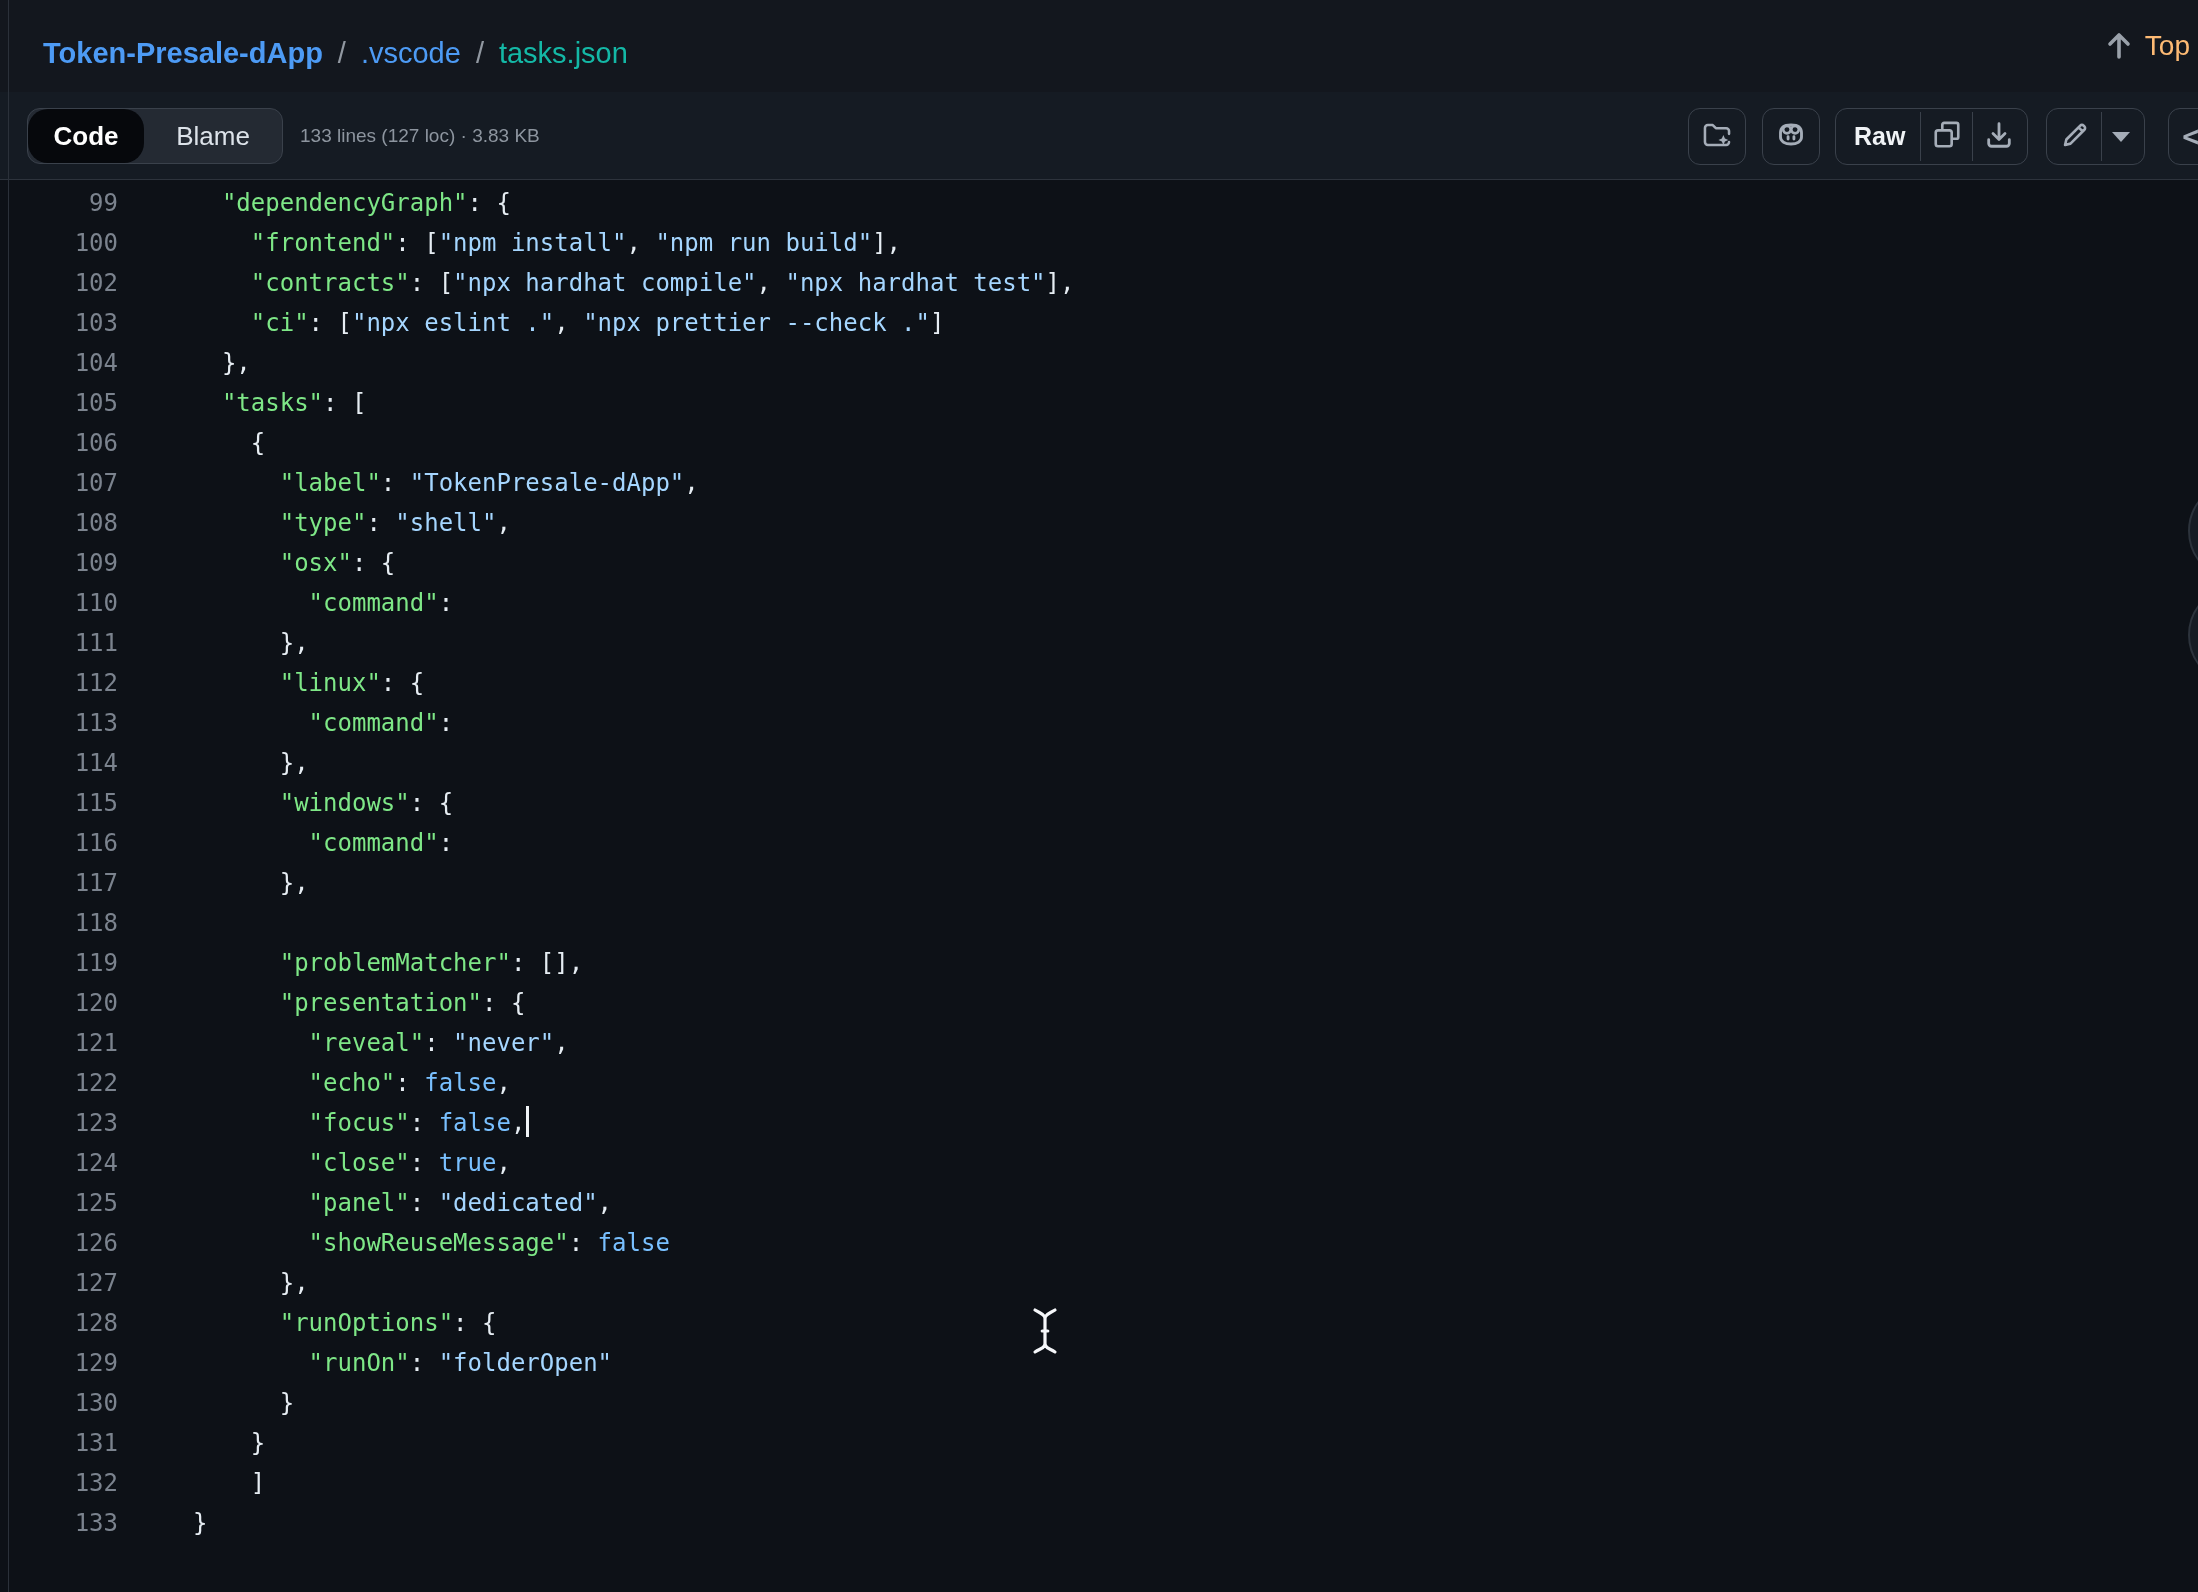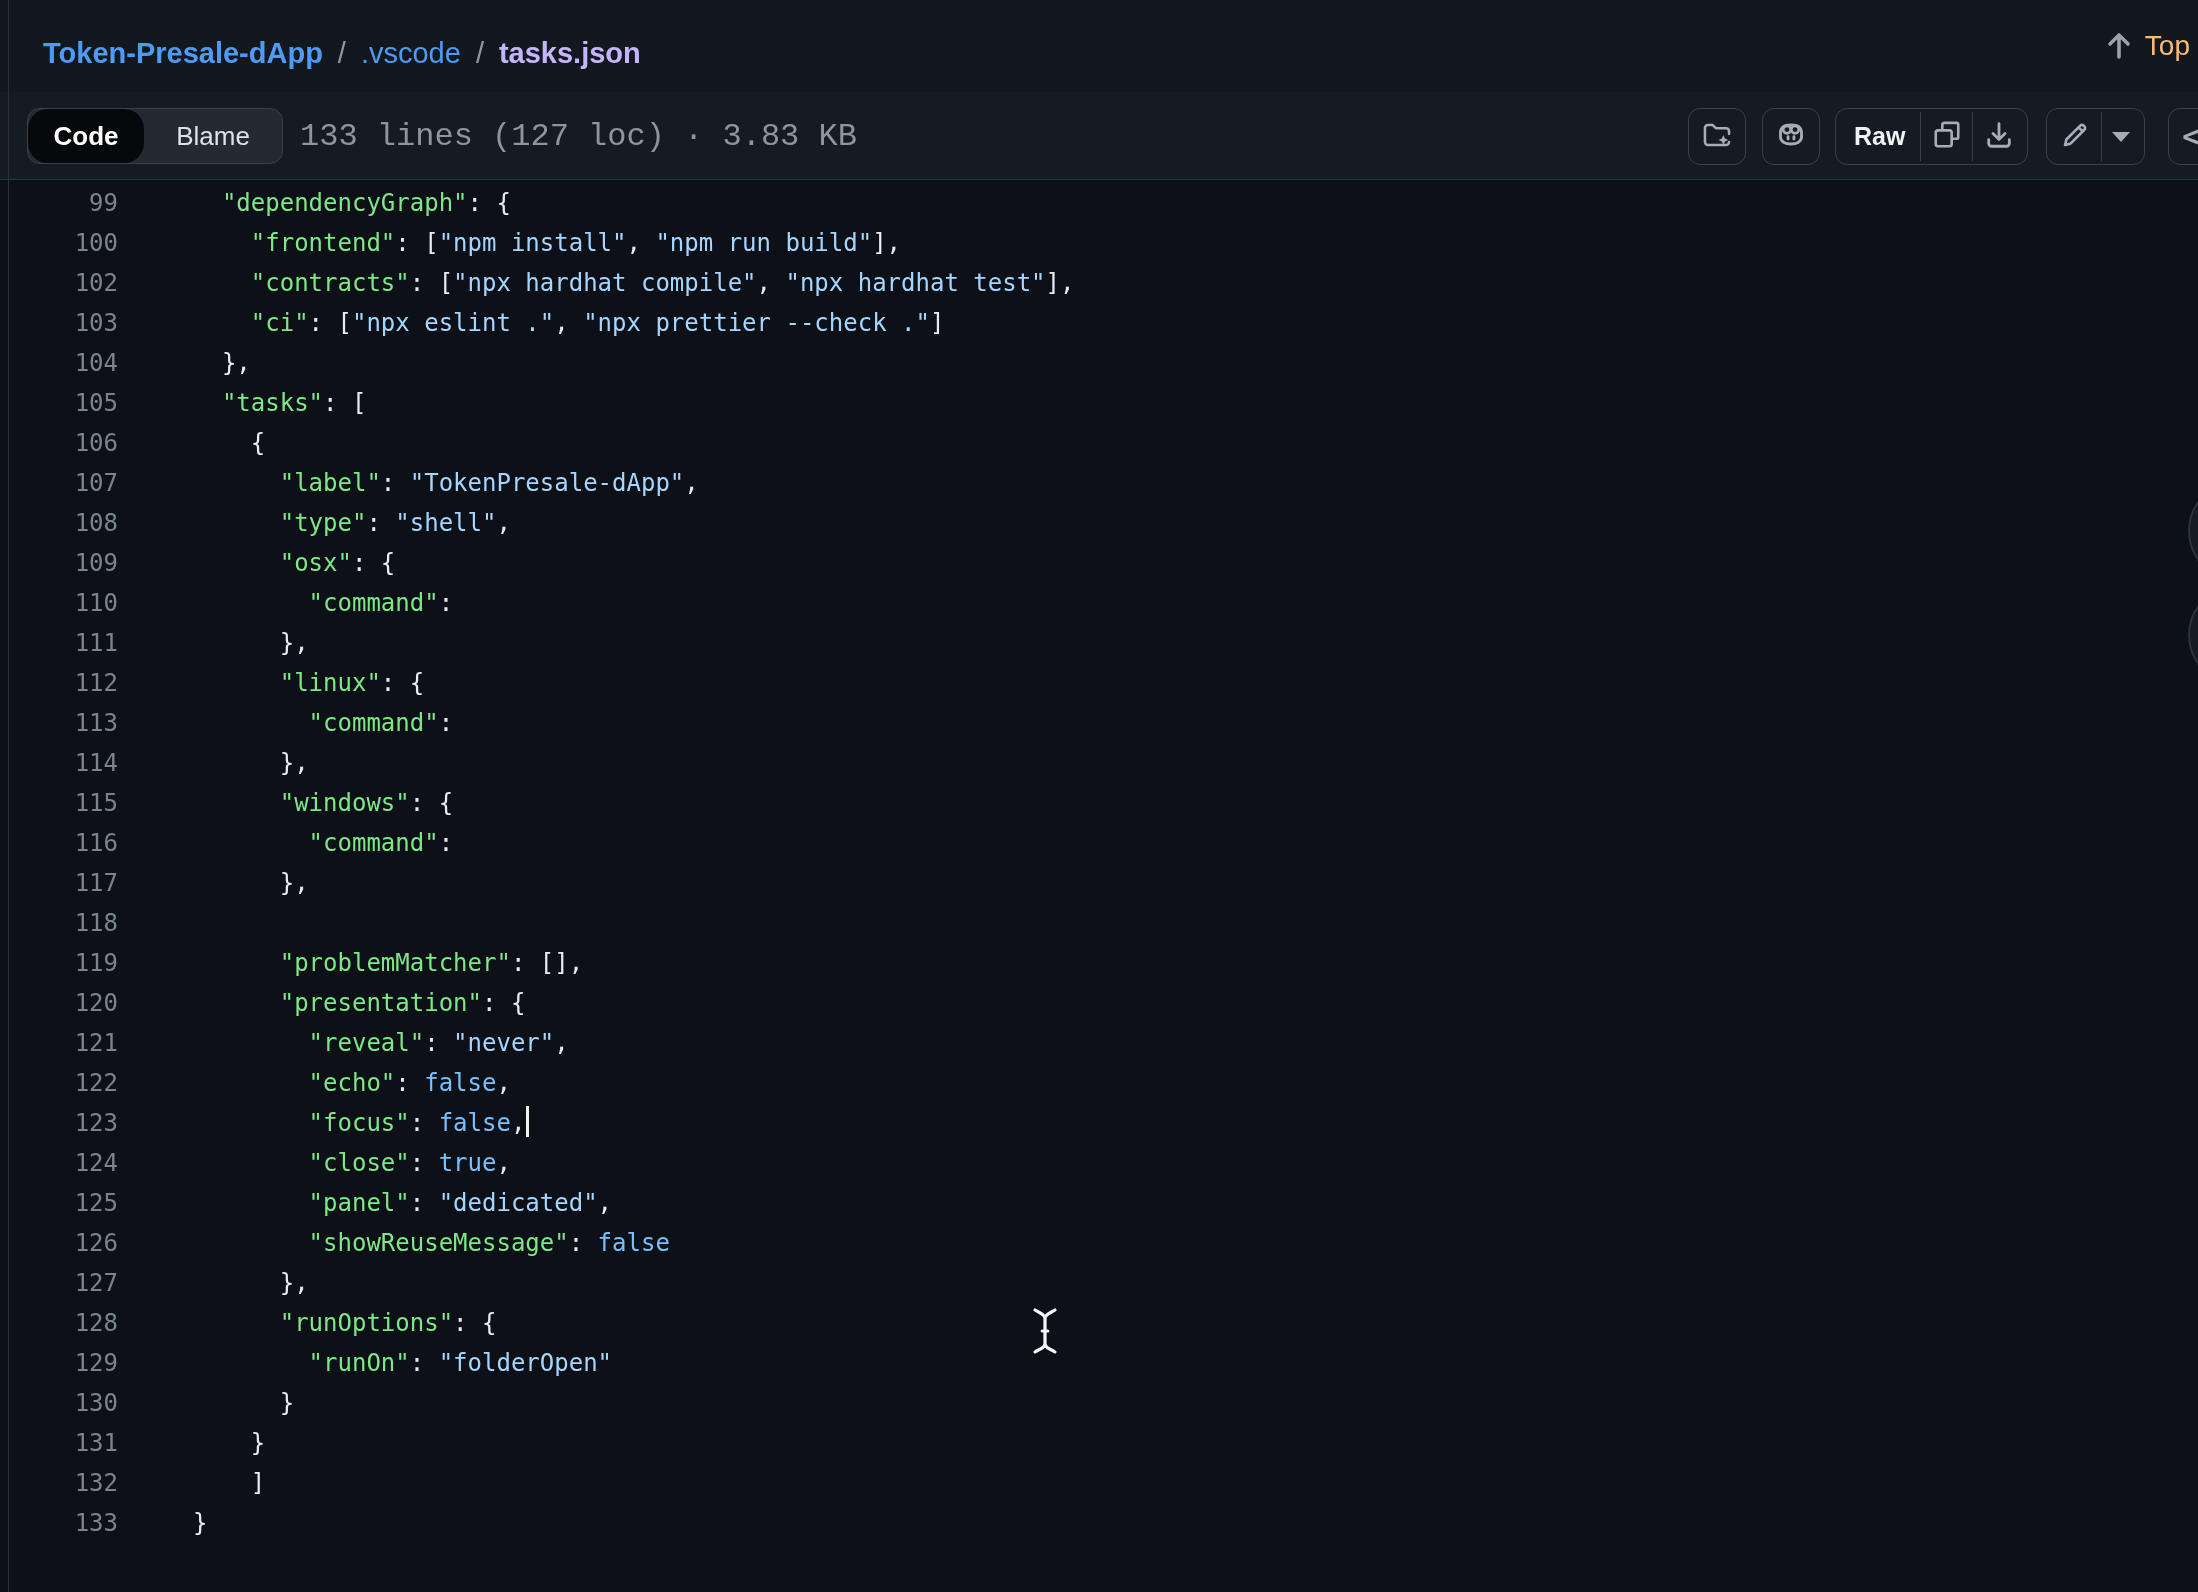--- a/index.html
+++ b/index.html
@@ -19,21 +19,21 @@
   .header-bar {
     position:absolute; left:0; top:0; right:0; height:108px;
     background:#13171e; border-bottom:1px solid #2d333c;
     display:flex; align-items:center; padding-left:43px; z-index:2;
   }
   .breadcrumb { display:flex; align-items:center; font-size:29px; }
   .crumb-link { color:#4d9bf5; text-decoration:none; cursor:pointer; }
   .crumb-repo { font-weight:700; }
   .crumb-folder { font-weight:400; }
   .crumb-sep { color:#9198a1; margin:0 15px; font-weight:400; }
-  .crumb-file { color:#c4b5fd; font-weight:700; }
+  .crumb-file { color:#14b8a6; font-weight:400; }
   .top-link {
     position:absolute; right:6px; top:0; height:91px;
     display:flex; align-items:center; gap:10px;
     color:#fdba74; font-size:28px; font-weight:500;
     text-decoration:none; cursor:pointer; padding:0 2px;
   }
   .top-link svg { display:block; }
   
   .toolbar {
     position:absolute; left:0; top:92px; right:0; height:88px;
@@ -49,22 +49,22 @@
     display:flex; align-items:center; justify-content:center;
     color:#ffffff; font-weight:700; font-size:26px; cursor:pointer;
   }
   .seg-blame {
     flex:1; display:flex; align-items:center; justify-content:center;
     color:#dde3ea; font-weight:500; font-size:26px; cursor:pointer;
   }
   .file-meta {
     position:absolute; left:300px; top:0; height:88px;
     display:flex; align-items:center;
-    font-family:Liberation Mono, monospace;
-    font-size:32px; color:#8d959f; white-space:pre;
+    font-family:Liberation Sans, sans-serif;
+    font-size:19px; color:#8d959f; white-space:pre;
   }
   .tb-btn {
     position:absolute; top:16px; height:57px;
     border:1.5px solid #3a414b; border-radius:12px;
     background:transparent; display:flex; align-items:center; justify-content:center;
     cursor:pointer; color:#a5adb8;
   }
   .btn-group { padding:3px; overflow:hidden; }
   .btn-group .seg {
     height:100%; display:flex; align-items:center; justify-content:center;

